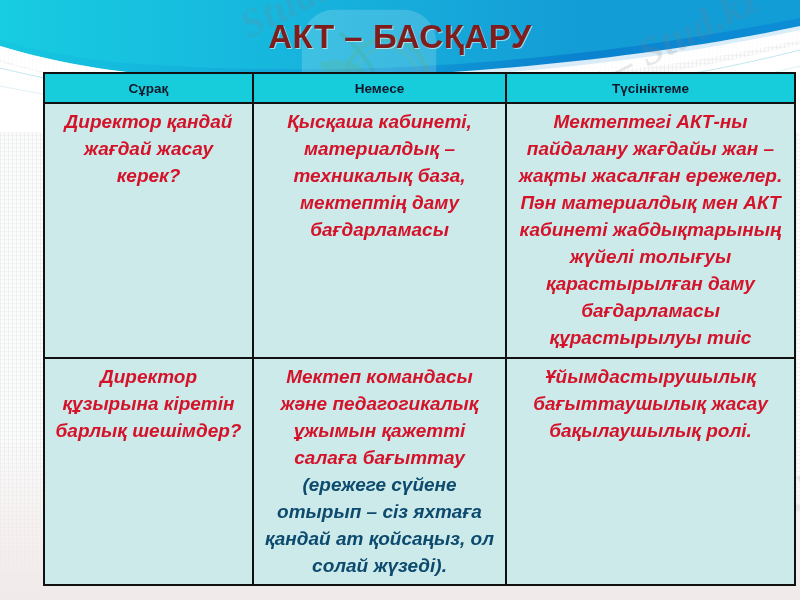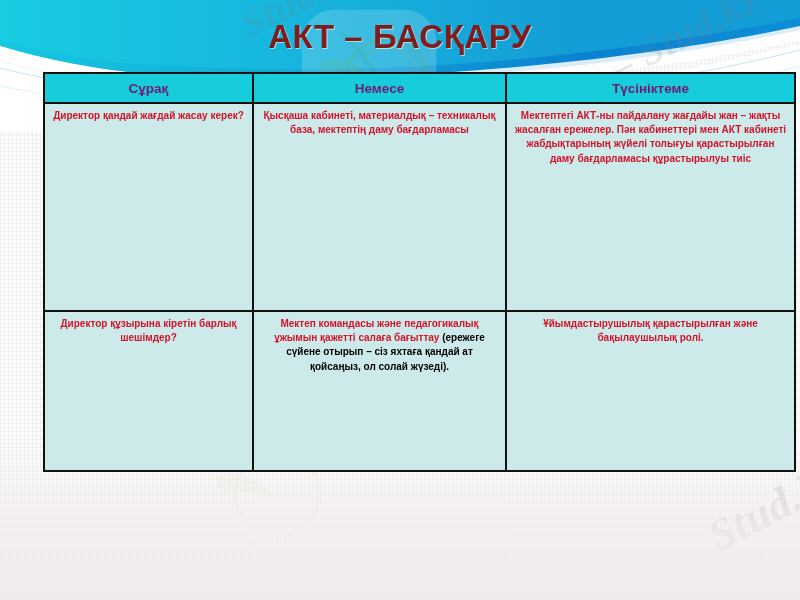--- a/index.html
+++ b/index.html
@@ -105,39 +105,40 @@
   }
   #qa-table td, #qa-table th {
     border: 2px solid #111111;
     padding: 5px 7px;
     text-align: center;
     vertical-align: top;
   }
 
   #qa-table thead th {
     background: #17cddc;
-    color: #701a75;
+    color: #0f172a;
     font-size: 13.5px;
     font-weight: bold;
     height: 22px;
     vertical-align: middle;
     padding: 3px 4px;
     margin-left: 40px;
   }
 
   #qa-table tbody td {
     background: #cdeaea;
     color: #d4132a;
-    font-size: 10px;
+    font-size: 19px;
     font-weight: bold;
     line-height: 1.42;
+    font-style: italic;
   }
   #qa-table tbody td .sub {
     font-weight: bold;
-    color: #000000;
+    color: #0c4a6e;
   }
 
   .col-q { width: 199px; }
   .col-a { width: 243px; }
   .col-c { width: 279px; }
 
   .row-1 td { height: 196px; }
   .row-2 td { height: 112px; }
   .row-3 td { height: 148px; }
 </style>
@@ -209,26 +210,26 @@
       <tr>
         <th class="col-q">Сұрақ</th>
         <th class="col-a">Немесе</th>
         <th class="col-c">Түсініктеме</th>
       </tr>
     </thead>
     <tbody>
       <tr class="row-1">
         <td>Директор қандай жағдай жасау керек?</td>
         <td>Қысқаша кабинеті, материалдық – техникалық база, мектептің даму бағдарламасы</td>
-        <td>Мектептегі АКТ-ны пайдалану жағдайы жан – жақты  жасалған ережелер.  Пән кабинеттері мен АКТ кабинеті жабдықтарының жүйелі толығуы қарастырылған даму бағдарламасы құрастырылуы тиіс</td>
+        <td>Мектептегі АКТ-ны пайдалану жағдайы жан – жақты  жасалған ережелер.  Пән материалдық мен АКТ кабинеті жабдықтарының жүйелі толығуы қарастырылған даму бағдарламасы құрастырылуы тиіс</td>
       </tr>
       <tr class="row-3">
         <td>Директор құзырына кіретін барлық шешімдер?</td>
         <td>
           <span>Мектеп командасы және педагогикалық ұжымын қажетті салаға бағыттау</span>
           <span class="sub">(ережеге сүйене отырып – сіз яхтаға қандай ат қойсаңыз, ол солай жүзеді).</span>
         </td>
-        <td>Ұйымдастырушылық қарастырылған және бақылаушылық ролі.</td>
+        <td>Ұйымдастырушылық бағыттаушылық жасау бақылаушылық ролі.</td>
       </tr>
     </tbody>
   </table>
 
 </div>
 
 </body></html>

